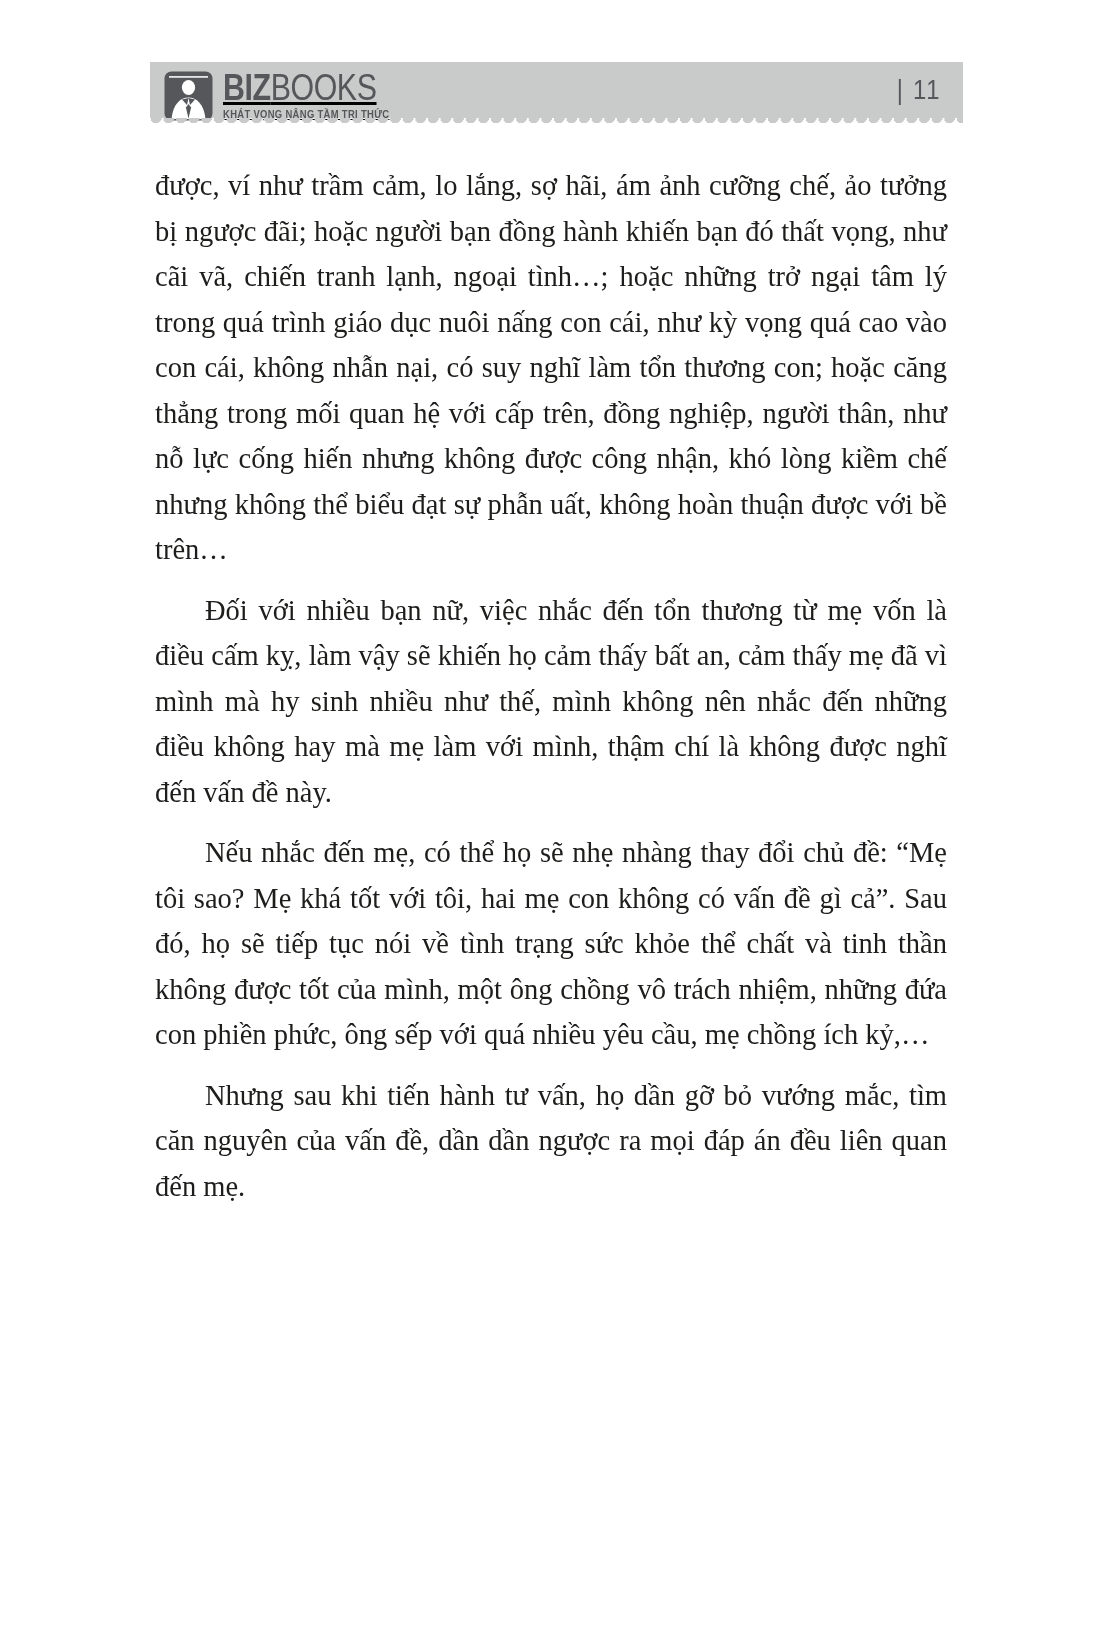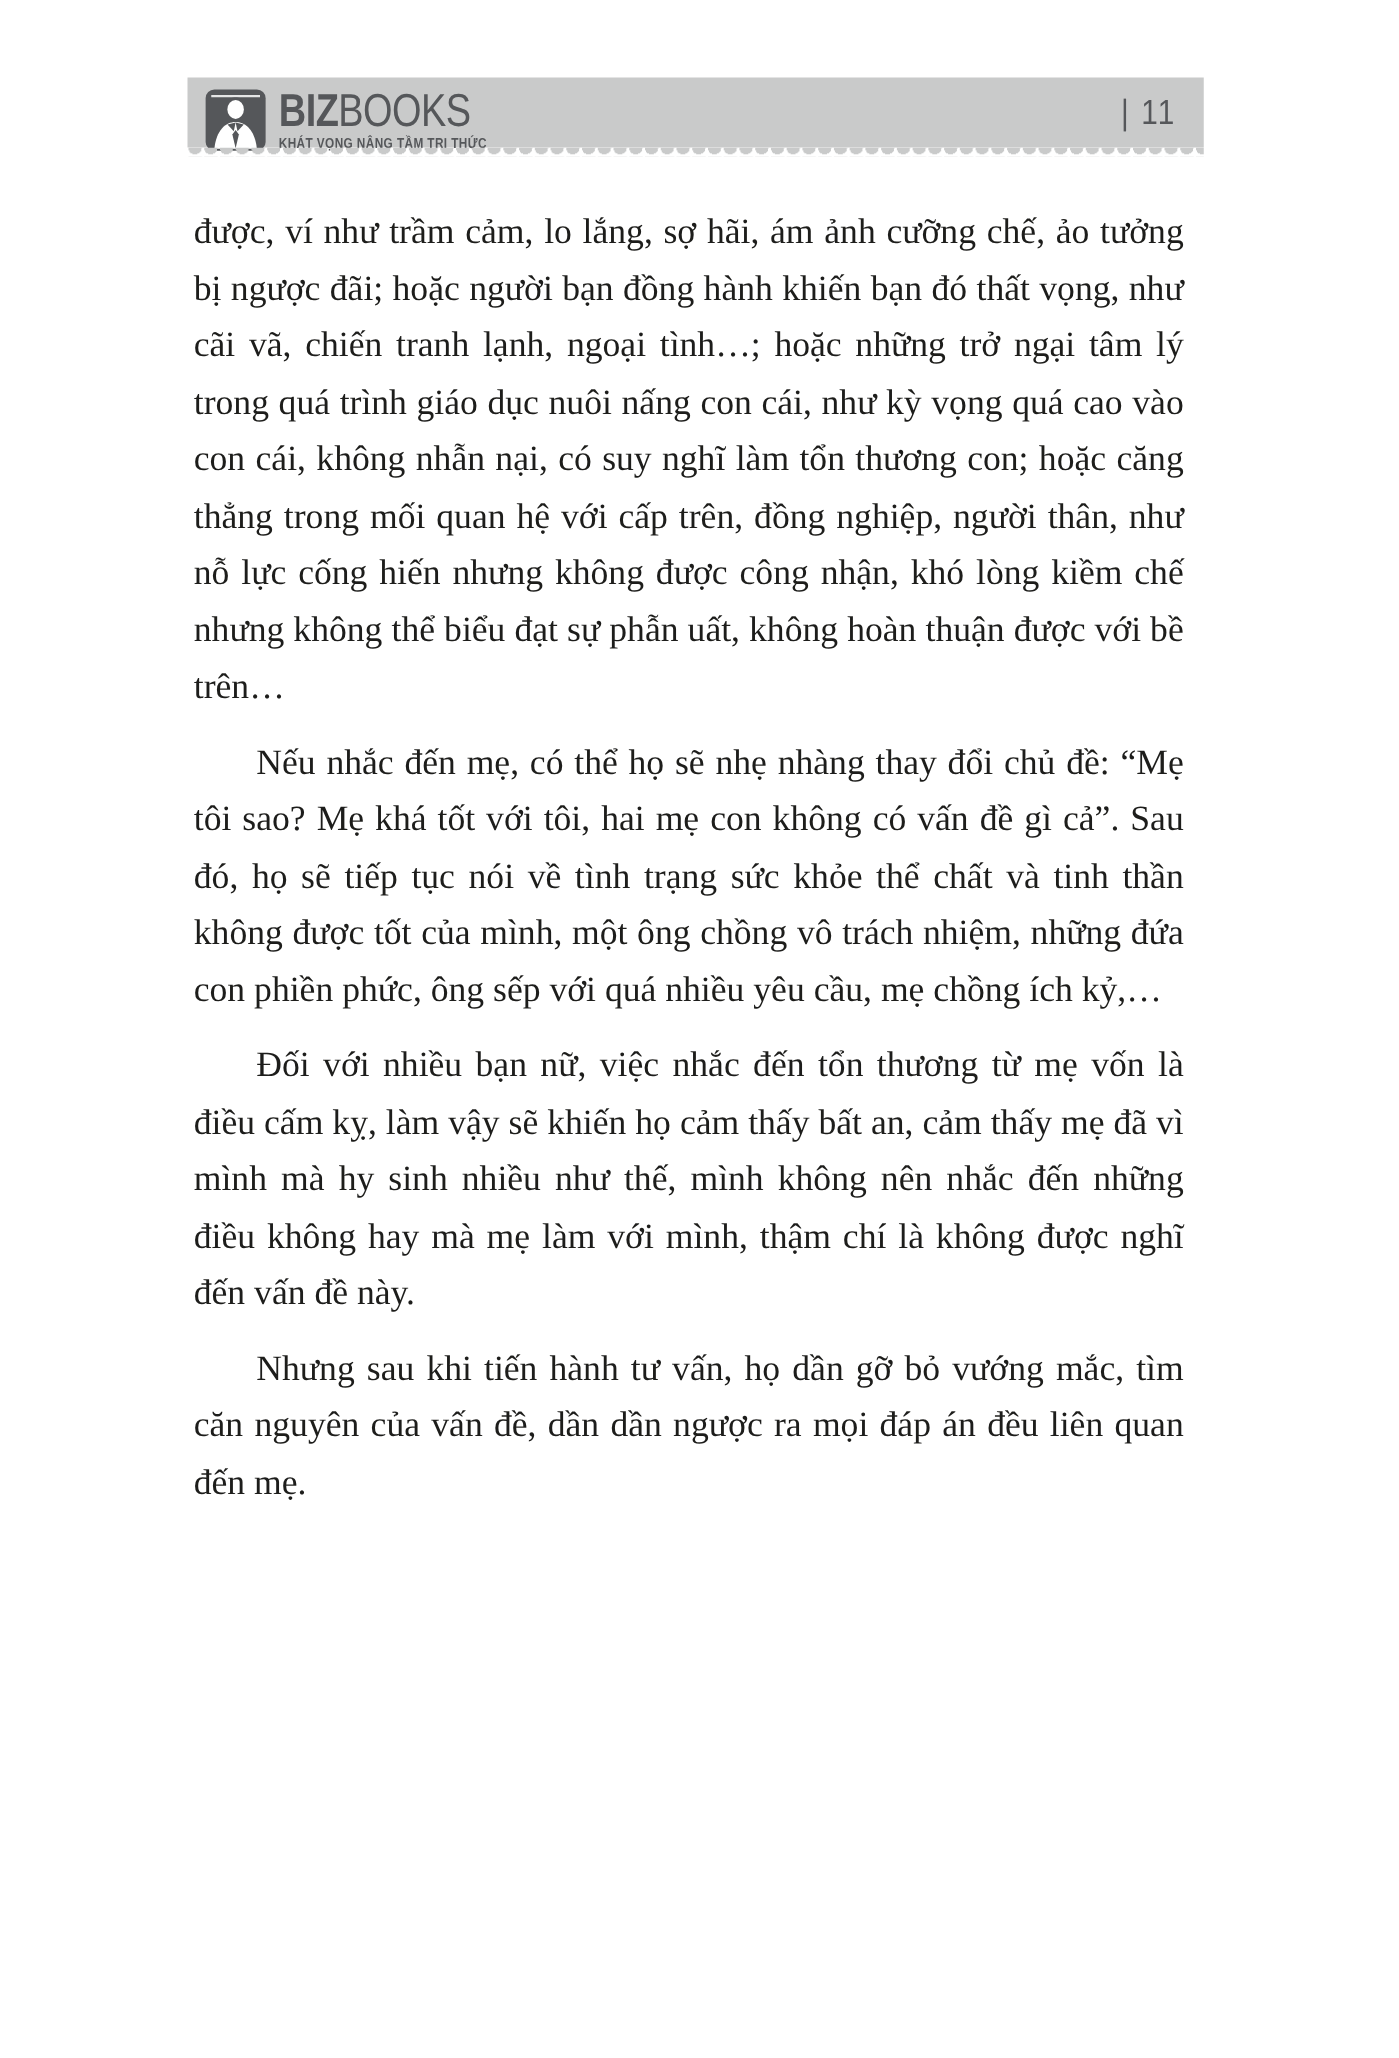--- a/index.html
+++ b/index.html
@@ -36,23 +36,24 @@
     top: 118px;
     width: 813px;
     height: 7px;
     background-image: radial-gradient(circle 5.5px at 6px 0px, #c9caca 98%, rgba(201,202,202,0) 100%);
     background-size: 12.6px 7px;
     background-repeat: repeat-x;
   }
 
   .logo-group {
     display: flex;
-    align-items: center;
+    align-items: flex-start;
     gap: 10px;
     transform: translateY(6px);
+    text-decoration: underline;
   }
 
   .logo-book {
     width: 49px;
     height: 50px;
     flex: 0 0 auto;
   }
 
   .brand-block {
     display: flex;
@@ -136,18 +137,18 @@
       </div>
     </div>
 
     <div class="page-number">| 11</div>
   </div>
 
   <div class="header-edge"></div>
 
   <div class="body-text">
     <p>được, ví như trầm cảm, lo lắng, sợ hãi, ám ảnh cưỡng chế, ảo tưởng bị ngược đãi; hoặc người bạn đồng hành khiến bạn đó thất vọng, như cãi vã, chiến tranh lạnh, ngoại tình…; hoặc những trở ngại tâm lý trong quá trình giáo dục nuôi nấng con cái, như kỳ vọng quá cao vào con cái, không nhẫn nại, có suy nghĩ làm tổn thương con; hoặc căng thẳng trong mối quan hệ với cấp trên, đồng nghiệp, người thân, như nỗ lực cống hiến nhưng không được công nhận, khó lòng kiềm chế nhưng không thể biểu đạt sự phẫn uất, không hoàn thuận được với bề trên…</p>
+    <p class="indent">Đối với nhiều bạn nữ, việc nhắc đến tổn thương từ mẹ vốn là điều cấm kỵ, làm vậy sẽ khiến họ cảm thấy bất an, cảm thấy mẹ đã vì mình mà hy sinh nhiều như thế, mình không nên nhắc đến những điều không hay mà mẹ làm với mình, thậm chí là không được nghĩ đến vấn đề này.</p>
     <p class="indent">Nếu nhắc đến mẹ, có thể họ sẽ nhẹ nhàng thay đổi chủ đề: “Mẹ tôi sao? Mẹ khá tốt với tôi, hai mẹ con không có vấn đề gì cả”. Sau đó, họ sẽ tiếp tục nói về tình trạng sức khỏe thể chất và tinh thần không được tốt của mình, một ông chồng vô trách nhiệm, những đứa con phiền phức, ông sếp với quá nhiều yêu cầu, mẹ chồng ích kỷ,…</p>
-    <p class="indent">Đối với nhiều bạn nữ, việc nhắc đến tổn thương từ mẹ vốn là điều cấm kỵ, làm vậy sẽ khiến họ cảm thấy bất an, cảm thấy mẹ đã vì mình mà hy sinh nhiều như thế, mình không nên nhắc đến những điều không hay mà mẹ làm với mình, thậm chí là không được nghĩ đến vấn đề này.</p>
     <p class="indent">Nhưng sau khi tiến hành tư vấn, họ dần gỡ bỏ vướng mắc, tìm căn nguyên của vấn đề, dần dần ngược ra mọi đáp án đều liên quan đến mẹ.</p>
   </div>
 
 </div>
 
 </body></html>

